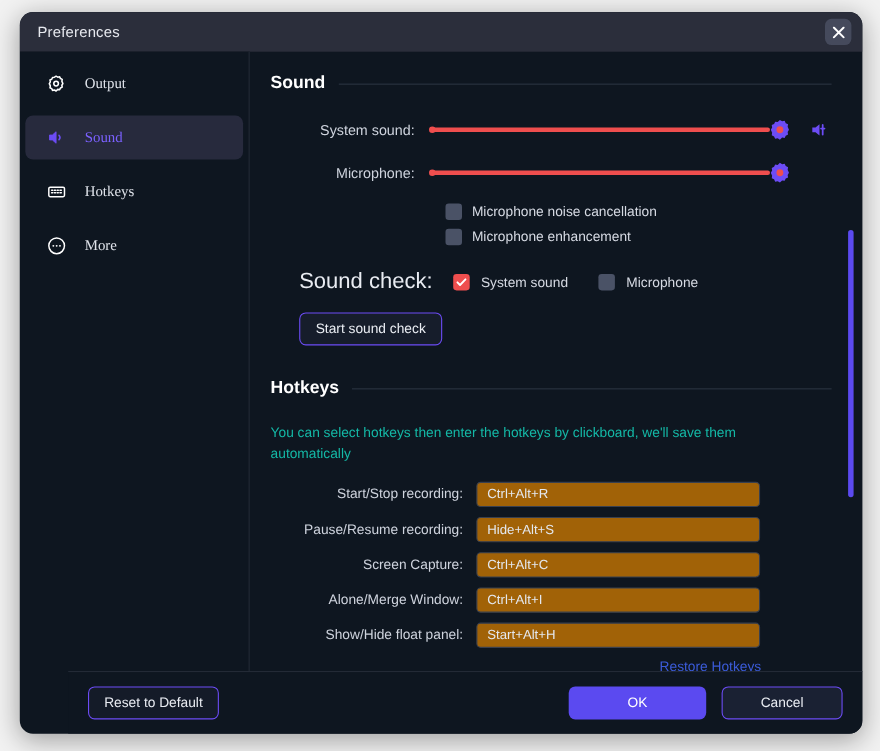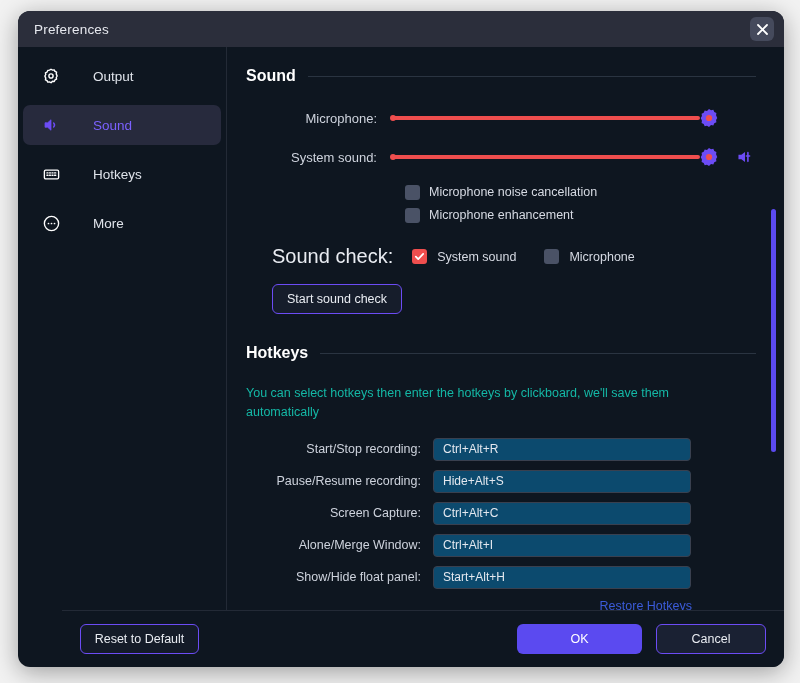--- a/index.html
+++ b/index.html
@@ -50,23 +50,23 @@
   .sidebar {
     width: 209px; flex: 0 0 209px;
     background: #0e1620;
     border-right: 1px solid #232a36;
     padding-top: 9px;
   }
   .side-item {
     height: 40px; margin: 0 5px 9px 5px;
     border-radius: 7px;
     display: flex; align-items: center;
-    padding-left: 18px; gap: 32px;
-    cursor: pointer;
-    color: #dfe3ea; font-size: 13.5px;
+    padding-left: 18px; gap: 16px;
+    cursor: pointer;
+    color: #dfe3ea; font-size: 13.5px; font-family: Liberation Serif, serif;
   }
   .side-item .ico { width: 20px; height: 20px; display: flex; align-items: center; justify-content: center; flex: 0 0 20px; }
   .side-item.active { background: #272a3d; color: #7b61ff; }
   .side-item.active .ico svg { stroke: #6c4cf5; fill: #6c4cf5; }
 
   
   .content {
     flex: 1; min-width: 0;
     padding: 20px 28px 0 19px;
     overflow: hidden;
@@ -153,21 +153,21 @@
     margin-right: 34px; margin-bottom: 16px;
     font-size: 12.5px; color: #14b8a6; line-height: 1.5;
   }
   .hk-row { display: flex; align-items: center; margin-bottom: 9px; }
   .hk-label {
     width: 187px; flex: 0 0 187px; text-align: right; padding-right: 12px;
     font-size: 12.5px; color: #ced3dd;
   }
   .hk-input {
     flex: 1; max-width: 258px; height: 23px;
-    background: #0c4a6e; border: 1px solid #39404f; border-radius: 4px;
+    background: #a16207; border: 1px solid #39404f; border-radius: 4px;
     color: #e4e8ef; font-size: 12px;
     display: flex; align-items: center; padding-left: 9px;
     cursor: text;
   }
   .restore-wrap { display: flex; justify-content: flex-end; padding-right: 64px; margin-top: 10px; }
   .restore-link {
     font-size: 12.5px; color: #3b5bd9; text-decoration: underline; cursor: pointer;
   }
 
   
@@ -251,53 +251,53 @@
     </div>
 
     <div class="content">
 
       <div class="section-head">
         <h2>Sound</h2>
         <div class="rule"></div>
       </div>
 
       <div class="row">
+        <div class="row-label">System sound:</div>
+        <div class="slider">
+          <div class="slider-track"></div>
+          <div class="slider-knob">
+            <svg width="22" height="22" viewBox="0 0 24 24">
+              <path d="M12 2.2l2.2 1.3 2.5-.4 1.1 2.3 2.3 1.1-.4 2.5L21 12l-1.3 2.2.4 2.5-2.3 1.1-1.1 2.3-2.5-.4L12 21.8l-2.2-1.3-2.5.4-1.1-2.3-2.3-1.1.4-2.5L3 12l1.3-2.2-.4-2.5 2.3-1.1 1.1-2.3 2.5.4z" fill="#6c4cf5"></path>
+              <circle cx="12" cy="12" r="3.4" fill="#ef4e4e"></circle>
+            </svg>
+          </div>
+        </div>
+        <div class="spk-icon">
+          <svg width="18" height="16" viewBox="0 0 24 22">
+            <path d="M3 8h4l5-4v14l-5-4H3z" fill="#6c4cf5"></path>
+            <path d="M16 5v12" stroke="#6c4cf5" stroke-width="2.2" stroke-linecap="round"></path>
+            <path d="M13.8 9.5h4.6" stroke="#6c4cf5" stroke-width="2" stroke-linecap="round"></path>
+          </svg>
+        </div>
+      </div>
+
+      <div class="row">
         <div class="row-label">Microphone:</div>
         <div class="slider">
           <div class="slider-track"></div>
           <div class="slider-knob">
             <svg width="22" height="22" viewBox="0 0 24 24">
               <path d="M12 2.2l2.2 1.3 2.5-.4 1.1 2.3 2.3 1.1-.4 2.5L21 12l-1.3 2.2.4 2.5-2.3 1.1-1.1 2.3-2.5-.4L12 21.8l-2.2-1.3-2.5.4-1.1-2.3-2.3-1.1.4-2.5L3 12l1.3-2.2-.4-2.5 2.3-1.1 1.1-2.3 2.5.4z" fill="#6c4cf5"></path>
               <circle cx="12" cy="12" r="3.4" fill="#ef4e4e"></circle>
             </svg>
           </div>
         </div>
         <div class="spk-icon"></div>
       </div>
 
-      <div class="row">
-        <div class="row-label">System sound:</div>
-        <div class="slider">
-          <div class="slider-track"></div>
-          <div class="slider-knob">
-            <svg width="22" height="22" viewBox="0 0 24 24">
-              <path d="M12 2.2l2.2 1.3 2.5-.4 1.1 2.3 2.3 1.1-.4 2.5L21 12l-1.3 2.2.4 2.5-2.3 1.1-1.1 2.3-2.5-.4L12 21.8l-2.2-1.3-2.5.4-1.1-2.3-2.3-1.1.4-2.5L3 12l1.3-2.2-.4-2.5 2.3-1.1 1.1-2.3 2.5.4z" fill="#6c4cf5"></path>
-              <circle cx="12" cy="12" r="3.4" fill="#ef4e4e"></circle>
-            </svg>
-          </div>
-        </div>
-        <div class="spk-icon">
-          <svg width="18" height="16" viewBox="0 0 24 22">
-            <path d="M3 8h4l5-4v14l-5-4H3z" fill="#6c4cf5"></path>
-            <path d="M16 5v12" stroke="#6c4cf5" stroke-width="2.2" stroke-linecap="round"></path>
-            <path d="M13.8 9.5h4.6" stroke="#6c4cf5" stroke-width="2" stroke-linecap="round"></path>
-          </svg>
-        </div>
-      </div>
-
       <div class="indent-159" style="margin-top:12px;">
         <div class="chk-row">
           <span class="cbox"></span>
           <span class="chk-label">Microphone noise cancellation</span>
         </div>
         <div class="chk-row">
           <span class="cbox"></span>
           <span class="chk-label">Microphone enhancement</span>
         </div>
       </div>

